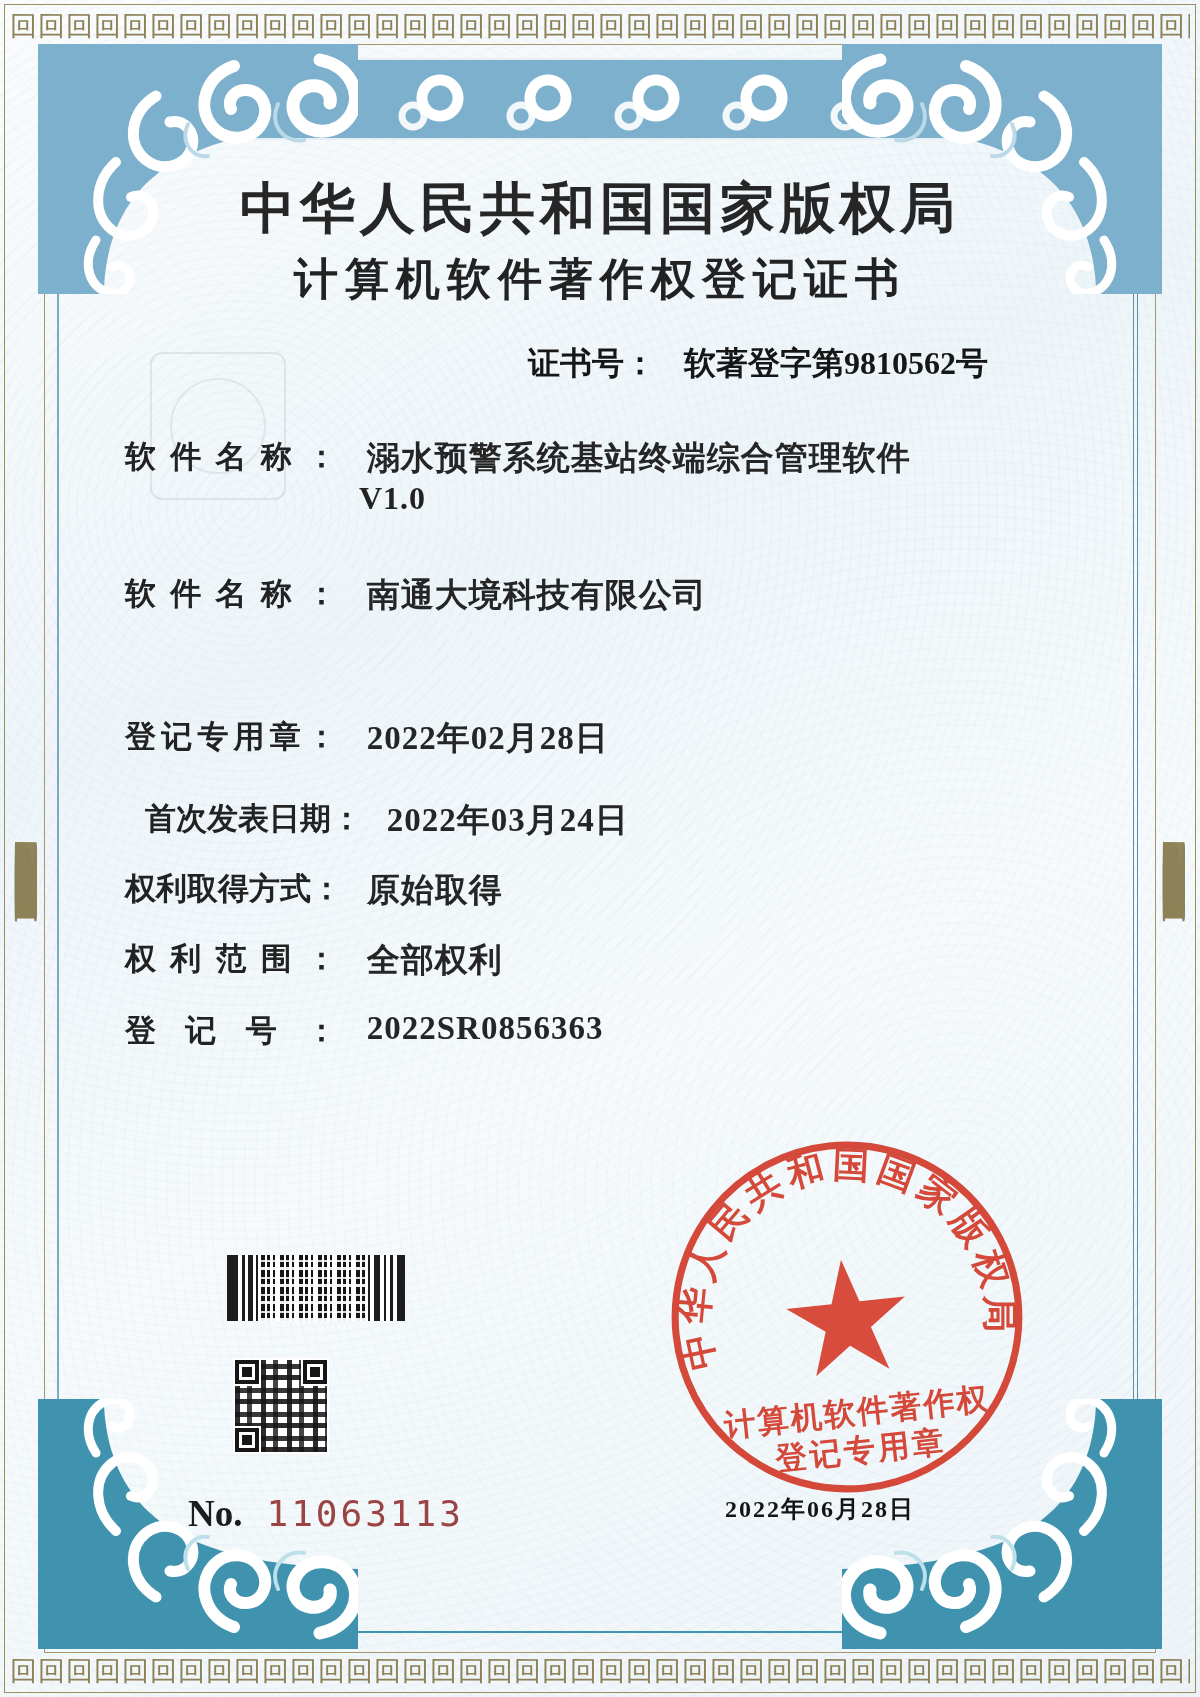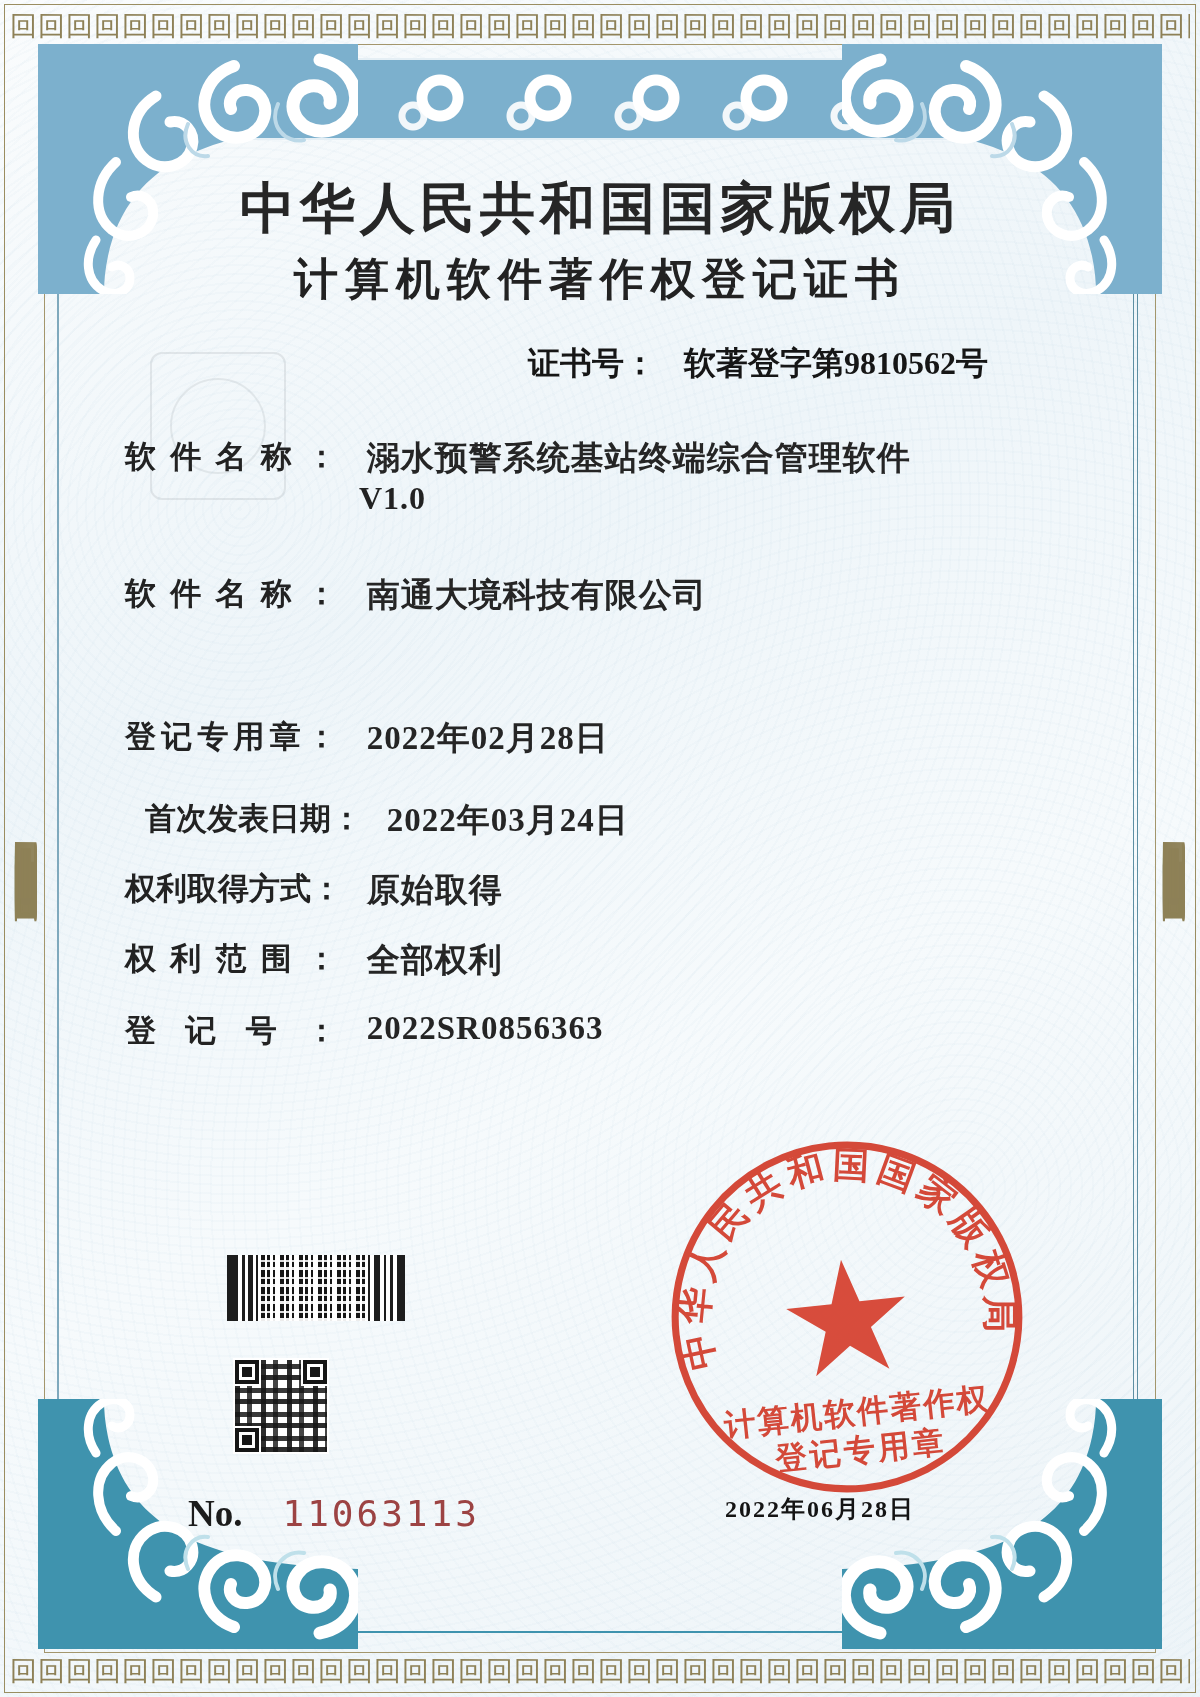--- a/index.html
+++ b/index.html
@@ -92,21 +92,21 @@
     background-image:
       repeating-linear-gradient(0deg, rgba(22,22,22,.9) 0 5px, rgba(255,255,255,0) 5px 11px, rgba(22,22,22,.85) 11px 16px, rgba(255,255,255,0) 16px 24px),
       repeating-linear-gradient(90deg, rgba(22,22,22,.9) 0 5px, rgba(255,255,255,0) 5px 12px, rgba(22,22,22,.8) 12px 17px, rgba(255,255,255,0) 17px 26px); }
   .qr .finder { position:absolute; width:28px; height:28px; background:#fff; border:0; }
   .qr .finder::before { content:""; position:absolute; inset:2px; border:4px solid #161616; }
   .qr .finder::after { content:""; position:absolute; left:50%; top:50%; width:10px; height:10px; background:#161616; transform:translate(-50%,-50%); }
   .f-tl{left:0;top:0;} .f-tr{right:0;top:0;} .f-bl{left:0;bottom:0;}
 
   
   .serial { position:absolute; left:188px; top:1492px; z-index:3; font-size:37px; }
-  .serial .pfx { color:#1c1c1c; font-weight:600; margin-right:40px; }
+  .serial .pfx { color:#1c1c1c; font-weight:600; margin-right:24px; }
   .serial .num { font-family:"DejaVu Sans Mono",monospace; font-size:36px; color:#9c4343; letter-spacing:3px; font-weight:500; }
   .issue-date { position:absolute; left:725px; top:1493px; z-index:6; font-size:24px; font-weight:700; color:#141414; letter-spacing:2px; }
 
   
   .seal { position:absolute; left:660px; top:1130px; width:374px; height:374px; z-index:5; opacity:.93; }
   .seal svg { width:100%; height:100%; display:block; }
 </style>
 </head>
 <body>
 

